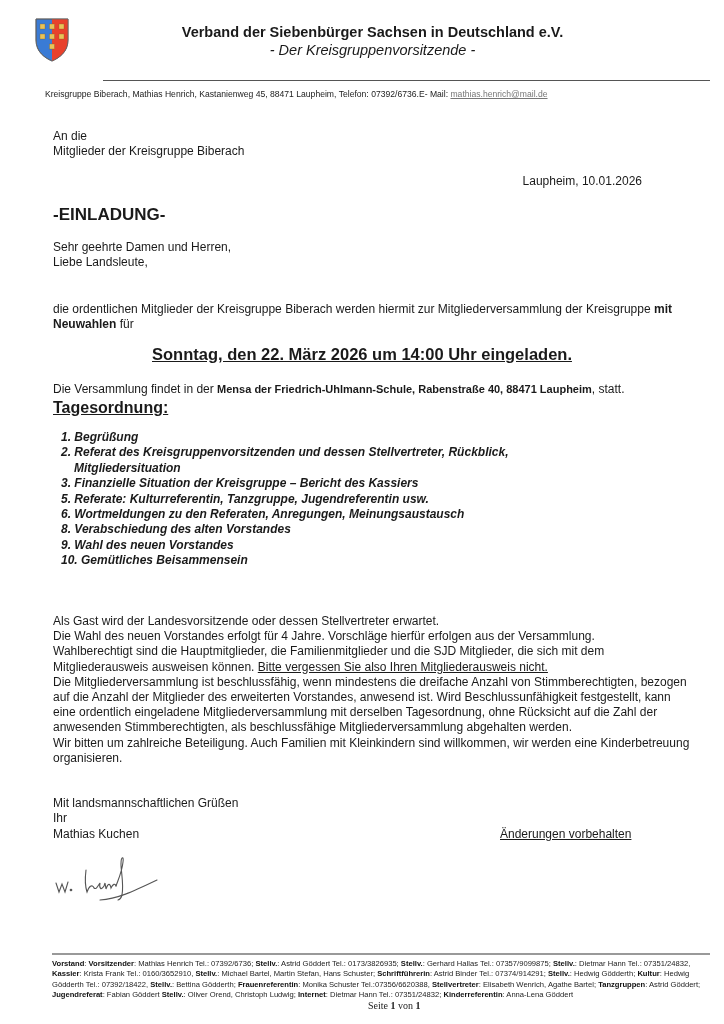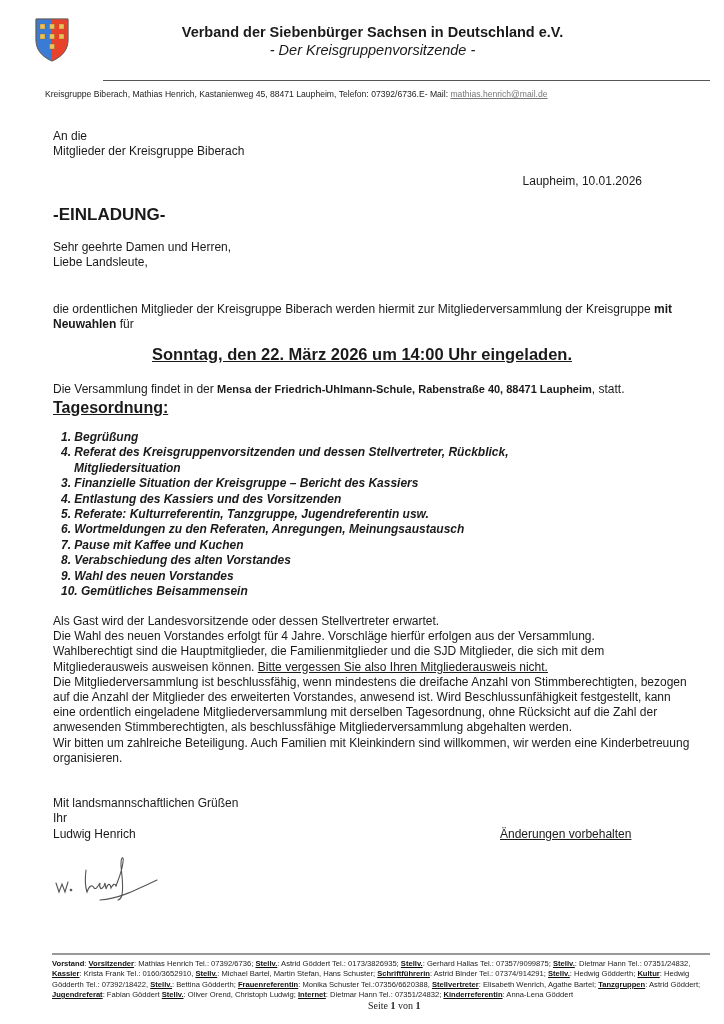--- a/index.html
+++ b/index.html
@@ -32,21 +32,21 @@
     .agenda li { padding-left: 13px; text-indent: -13px; margin-left: 8px; }
     .agenda li.wide { width: 480px; }
     .body-text { top: 614px; width: 640px; font-size: 12px; line-height: 15.2px; }
     .body-text u { text-decoration: underline; }
     .closing { top: 796px; }
     .changes { position: absolute; left: 500px; top: 827px; font-size: 12px; text-decoration: underline; }
     .signature { position: absolute; left: 52px; top: 850px; width: 110px; height: 55px; }
 
     .hr-bottom { position: absolute; left: 52px; top: 953px; width: 658px; height: 2px; background: #999; }
     .footer { position: absolute; left: 52px; top: 959px; width: 660px; font-size: 7.6px; line-height: 10.3px; color: #222; }
-    .footer .lbl { font-weight: bold; text-decoration: underline; color: #111; margin-top: 16px; }
+    .footer .lbl { font-weight: bold; color: #111; margin-top: 16px; }
     .footer .lbl-nu { font-weight: bold; color: #111; }
     .page-num { position: absolute; left: 368px; top: 1000px; font-family: Liberation Serif, serif; font-size: 10px; color: #222; }
     .page-num b { font-weight: bold; }
   </style>
 </head>
 <body>
 
 <svg class="crest" viewBox="0 0 34 44">
   <path d="M1 1 H33 V22 C33 34 24 40 17 43 C10 40 1 34 1 22 Z" fill="#3a7bd5" stroke="#555" stroke-width="0.8"></path>
   <path d="M17 1 H33 V22 C33 34 24 40 17 43 Z" fill="#e8412c"></path>
@@ -83,43 +83,41 @@
 
 <div class="block intro"><span>die ordentlichen Mitglieder der Kreisgruppe Biberach werden hiermit zur Mitgliederversammlung der Kreisgruppe </span><b>mit Neuwahlen</b><span> für</span></div>
 
 <div class="event">Sonntag, den 22. März 2026 um 14:00 Uhr eingeladen.</div>
 
 <div class="block venue"><span>Die Versammlung findet in der </span><b>Mensa der Friedrich-Uhlmann-Schule, Rabenstraße 40, 88471 Laupheim</b><span>, statt.</span></div>
 
 <div class="agenda-title">Tagesordnung:</div>
 <ul class="agenda">
   <li>1. Begrüßung</li>
-  <li class="wide">4. Referat des Kreisgruppenvorsitzenden und dessen Stellvertreter, Rückblick, Mitgliedersituation</li>
+  <li class="wide">2. Referat des Kreisgruppenvorsitzenden und dessen Stellvertreter, Rückblick, Mitgliedersituation</li>
   <li>3. Finanzielle Situation der Kreisgruppe – Bericht des Kassiers</li>
-  <li>4. Entlastung des Kassiers und des Vorsitzenden</li>
   <li>5. Referate: Kulturreferentin, Tanzgruppe, Jugendreferentin usw.</li>
   <li>6. Wortmeldungen zu den Referaten, Anregungen, Meinungsaustausch</li>
-  <li>7. Pause mit Kaffee und Kuchen</li>
   <li>8. Verabschiedung des alten Vorstandes</li>
   <li>9. Wahl des neuen Vorstandes</li>
   <li>10. Gemütliches Beisammensein</li>
 </ul>
 
 <div class="block body-text">
   <div>Als Gast wird der Landesvorsitzende oder dessen Stellvertreter erwartet.</div>
   <div>Die Wahl des neuen Vorstandes erfolgt für 4 Jahre. Vorschläge hierfür erfolgen aus der Versammlung.</div>
   <div><span>Wahlberechtigt sind die Hauptmitglieder, die Familienmitglieder und die SJD Mitglieder, die sich mit dem Mitgliederausweis ausweisen können. </span><u>Bitte vergessen Sie also Ihren Mitgliederausweis nicht.</u></div>
   <div>Die Mitgliederversammlung ist beschlussfähig, wenn mindestens die dreifache Anzahl von Stimmberechtigten, bezogen auf die Anzahl der Mitglieder des erweiterten Vorstandes, anwesend ist. Wird Beschlussunfähigkeit festgestellt, kann eine ordentlich eingeladene Mitgliederversammlung mit derselben Tagesordnung, ohne Rücksicht auf die Zahl der anwesenden Stimmberechtigten, als beschlussfähige Mitgliederversammlung abgehalten werden.</div>
   <div>Wir bitten um zahlreiche Beteiligung. Auch Familien mit Kleinkindern sind willkommen, wir werden eine Kinderbetreuung organisieren.</div>
 </div>
 
 <div class="block closing">
   <div>Mit landsmannschaftlichen Grüßen</div>
   <div>Ihr</div>
-  <div>Ludwig Henrich</div>
+  <div>Mathias Kuchen</div>
 </div>
 <div class="changes">Änderungen vorbehalten</div>
 
 <svg class="signature" viewBox="0 0 110 55">
   <g fill="none" stroke="#555" stroke-width="1.1" stroke-linecap="round">
     <path d="M4 33 L7 42 L10 34 L13 42 L16 32"></path>
     <circle cx="19" cy="40" r="0.8" fill="#555"></circle>
     <path d="M34 20 C33 28 33 36 35 42 C37 36 40 34 42 38 C44 40 46 36 48 33 C47 38 49 41 52 36 L53 33 L54 39 C56 33 58 33 59 38 C61 34 63 33 64 36"></path>
     <path d="M64 36 C66 30 70 22 71 12 C72 6 69 6 69 14 C69 22 72 34 70 45 C69 49 66 50 66 50"></path>
     <path d="M48 50 C65 49 80 42 105 30"></path>

